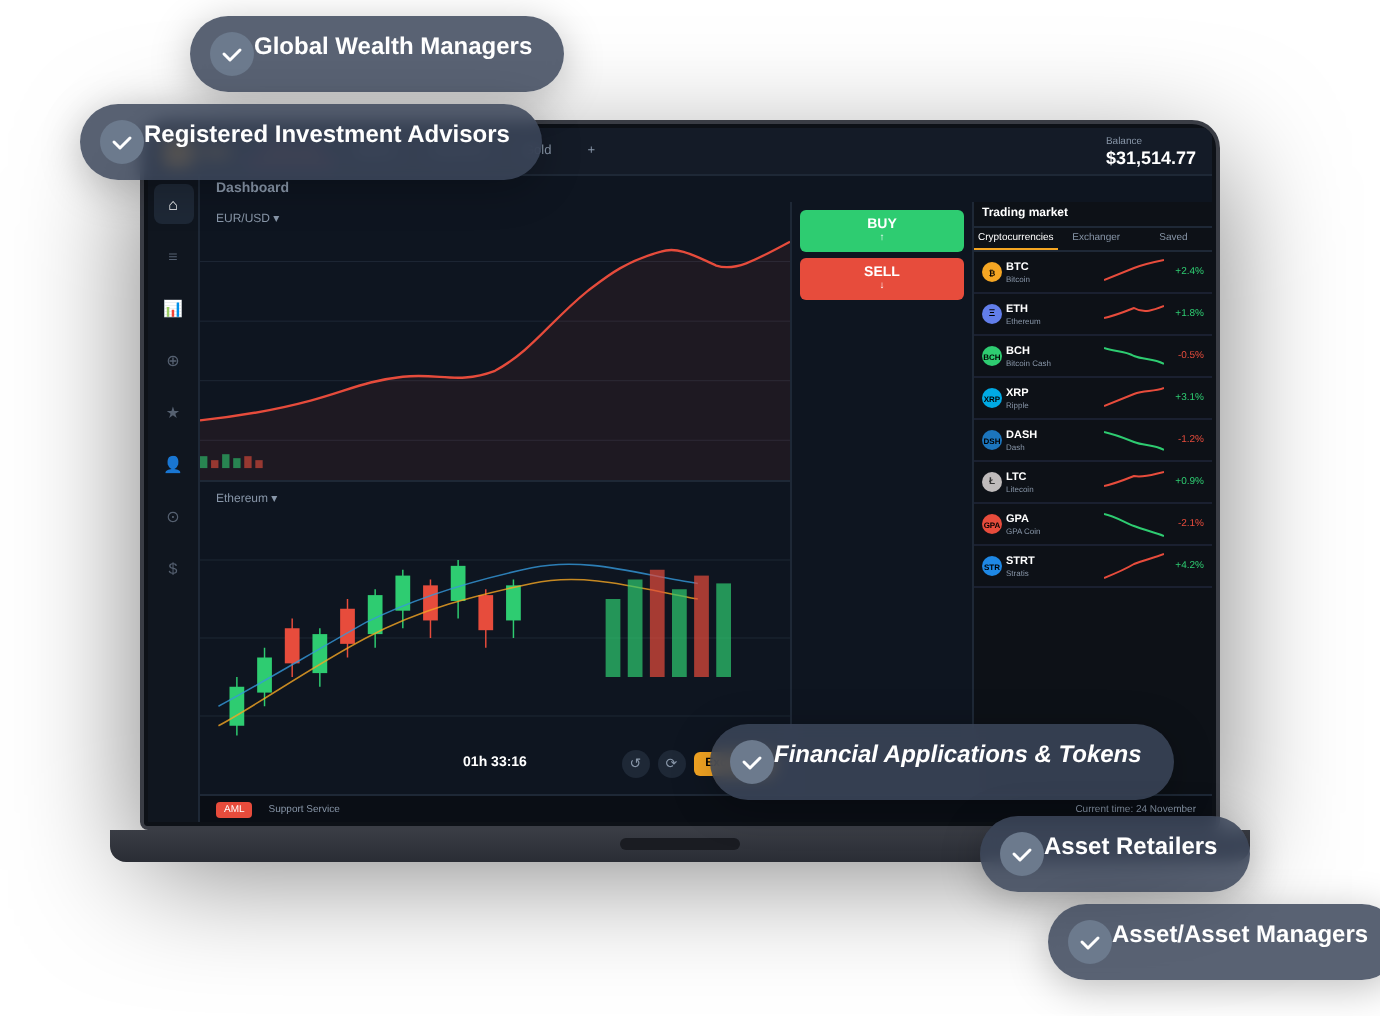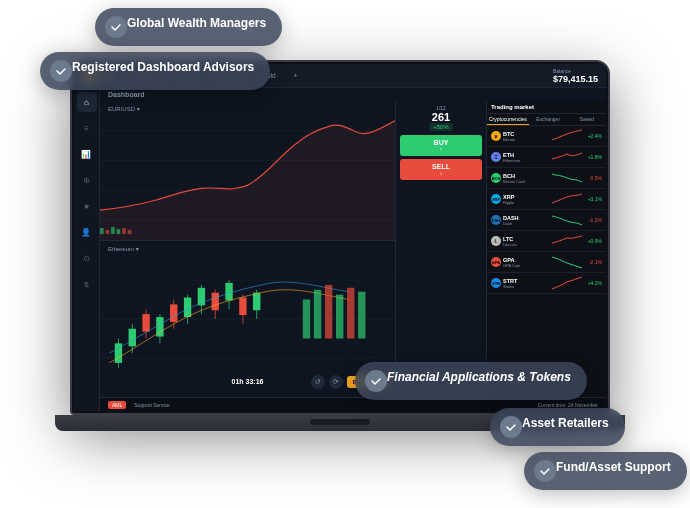--- a/index.html
+++ b/index.html
@@ -478,21 +478,21 @@
   </div>
   <span class="badge-text">Global Wealth Managers</span>
 </div>
 
 <div class="badge" style="top: 52px; left: 40px;">
   <div class="badge-check">
     <svg viewBox="0 0 12 12" fill="none" xmlns="http://www.w3.org/2000/svg">
       <path d="M2 6l3 3 5-5" stroke="#fff" stroke-width="1.5" stroke-linecap="round" stroke-linejoin="round"></path>
     </svg>
   </div>
-  <span class="badge-text">Registered Dashboard Advisors</span>
+  <span class="badge-text">Registered Investment Advisors</span>
 </div>
 
 <div class="laptop-wrapper">
   <div class="laptop-body">
     <div class="laptop-screen">
       <div class="screen-content">
 
         <div class="top-bar">
           <div class="logo">
             <div class="logo-icon">G</div>
@@ -501,21 +501,21 @@
           <div class="tabs">
             <div class="tab active">EUR/USD</div>
             <div class="tab">Bitcoin</div>
             <div class="tab">Ethereum</div>
             <div class="tab">Gold</div>
             <div class="tab">+</div>
           </div>
           <div class="top-bar-right">
             <div>
               <div class="balance-label">Balance</div>
-              <div class="balance-value">$79,415.15</div>
+              <div class="balance-value">$31,514.77</div>
             </div>
           </div>
         </div>
 
         <div class="main-layout">
 
           <div class="sidebar">
             <div class="sidebar-item active">⌂</div>
             <div class="sidebar-item">≡</div>
             <div class="sidebar-item">📊</div>
@@ -613,25 +613,20 @@
                   
                   <div class="exchange-area">
                     <div class="icon-btn">↺</div>
                     <div class="icon-btn">⟳</div>
                     <div class="exchange-btn">Exchange</div>
                   </div>
                 </div>
               </div>
 
               <div class="trading-panel">
-                <div class="price-display">
-                  <div class="price-fraction">1/12</div>
-                  <div class="price-main">261</div>
-                  <div class="price-change">+50%</div>
-                </div>
                 <div class="buy-sell">
                   <div class="buy-btn">
                     BUY<span>↑</span>
                   </div>
                   <div class="sell-btn">
                     SELL<span>↓</span>
                   </div>
                 </div>
               </div>
 
@@ -766,14 +761,14 @@
   </div>
   <span class="badge-text">Asset Retailers</span>
 </div>
 
 <div class="badge" style="top: 452px; left: 524px;">
   <div class="badge-check">
     <svg viewBox="0 0 12 12" fill="none" xmlns="http://www.w3.org/2000/svg">
       <path d="M2 6l3 3 5-5" stroke="#fff" stroke-width="1.5" stroke-linecap="round" stroke-linejoin="round"></path>
     </svg>
   </div>
-  <span class="badge-text">Fund/Asset Support</span>
+  <span class="badge-text">Asset/Asset Managers</span>
 </div>
 
 </body></html>

